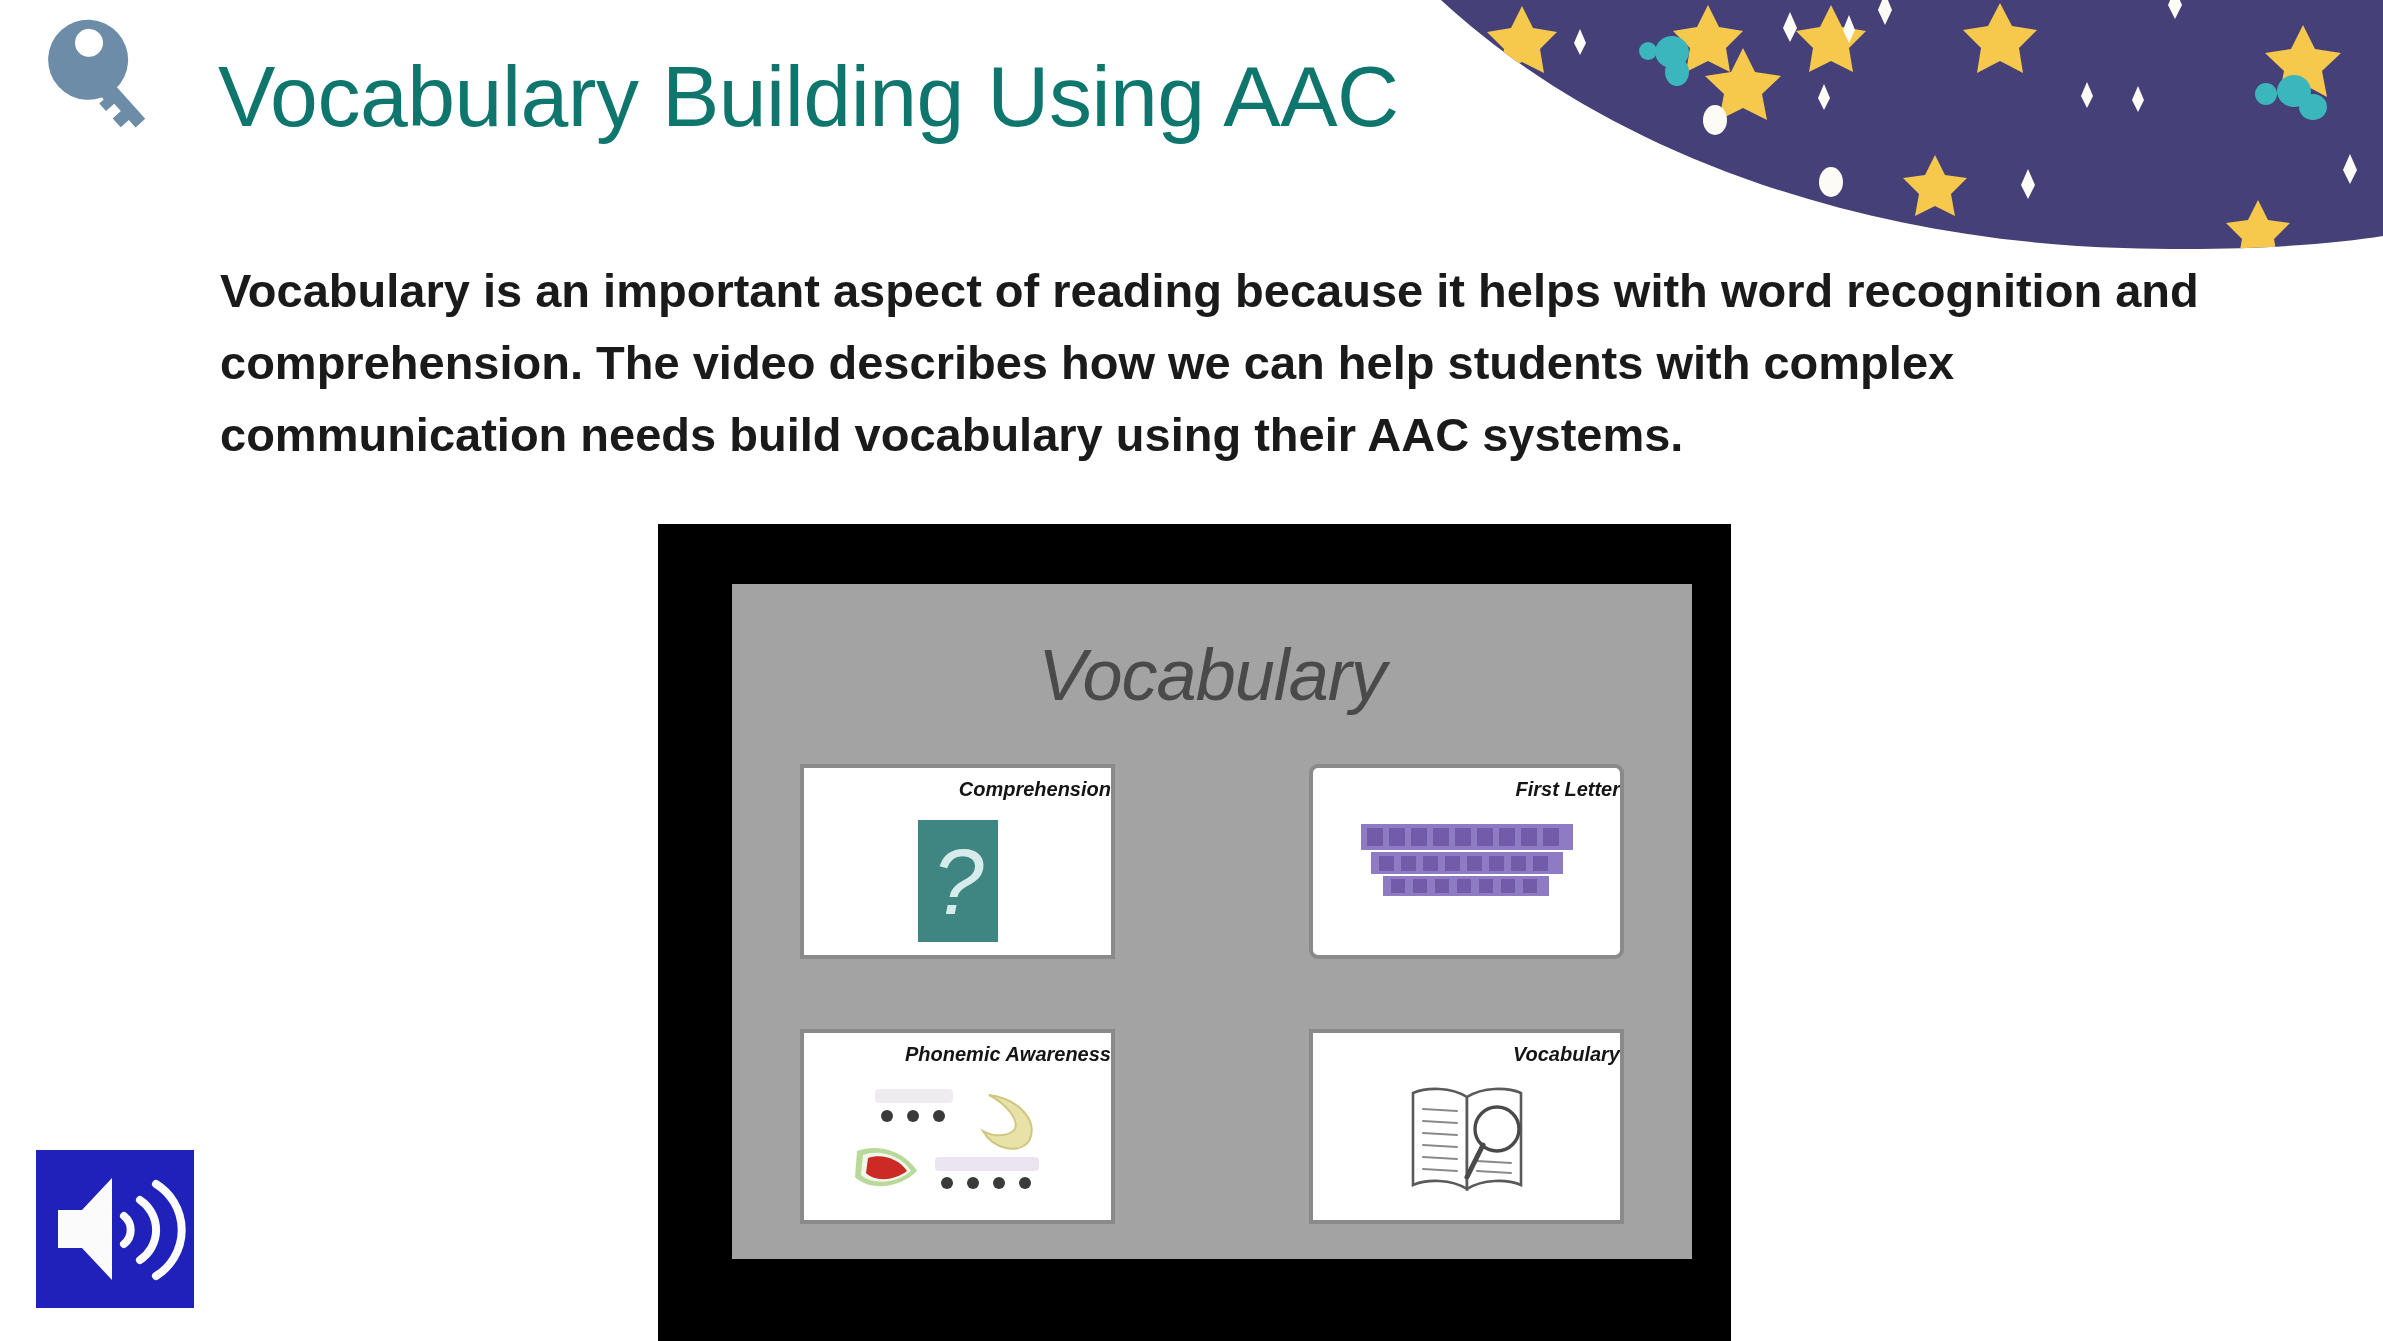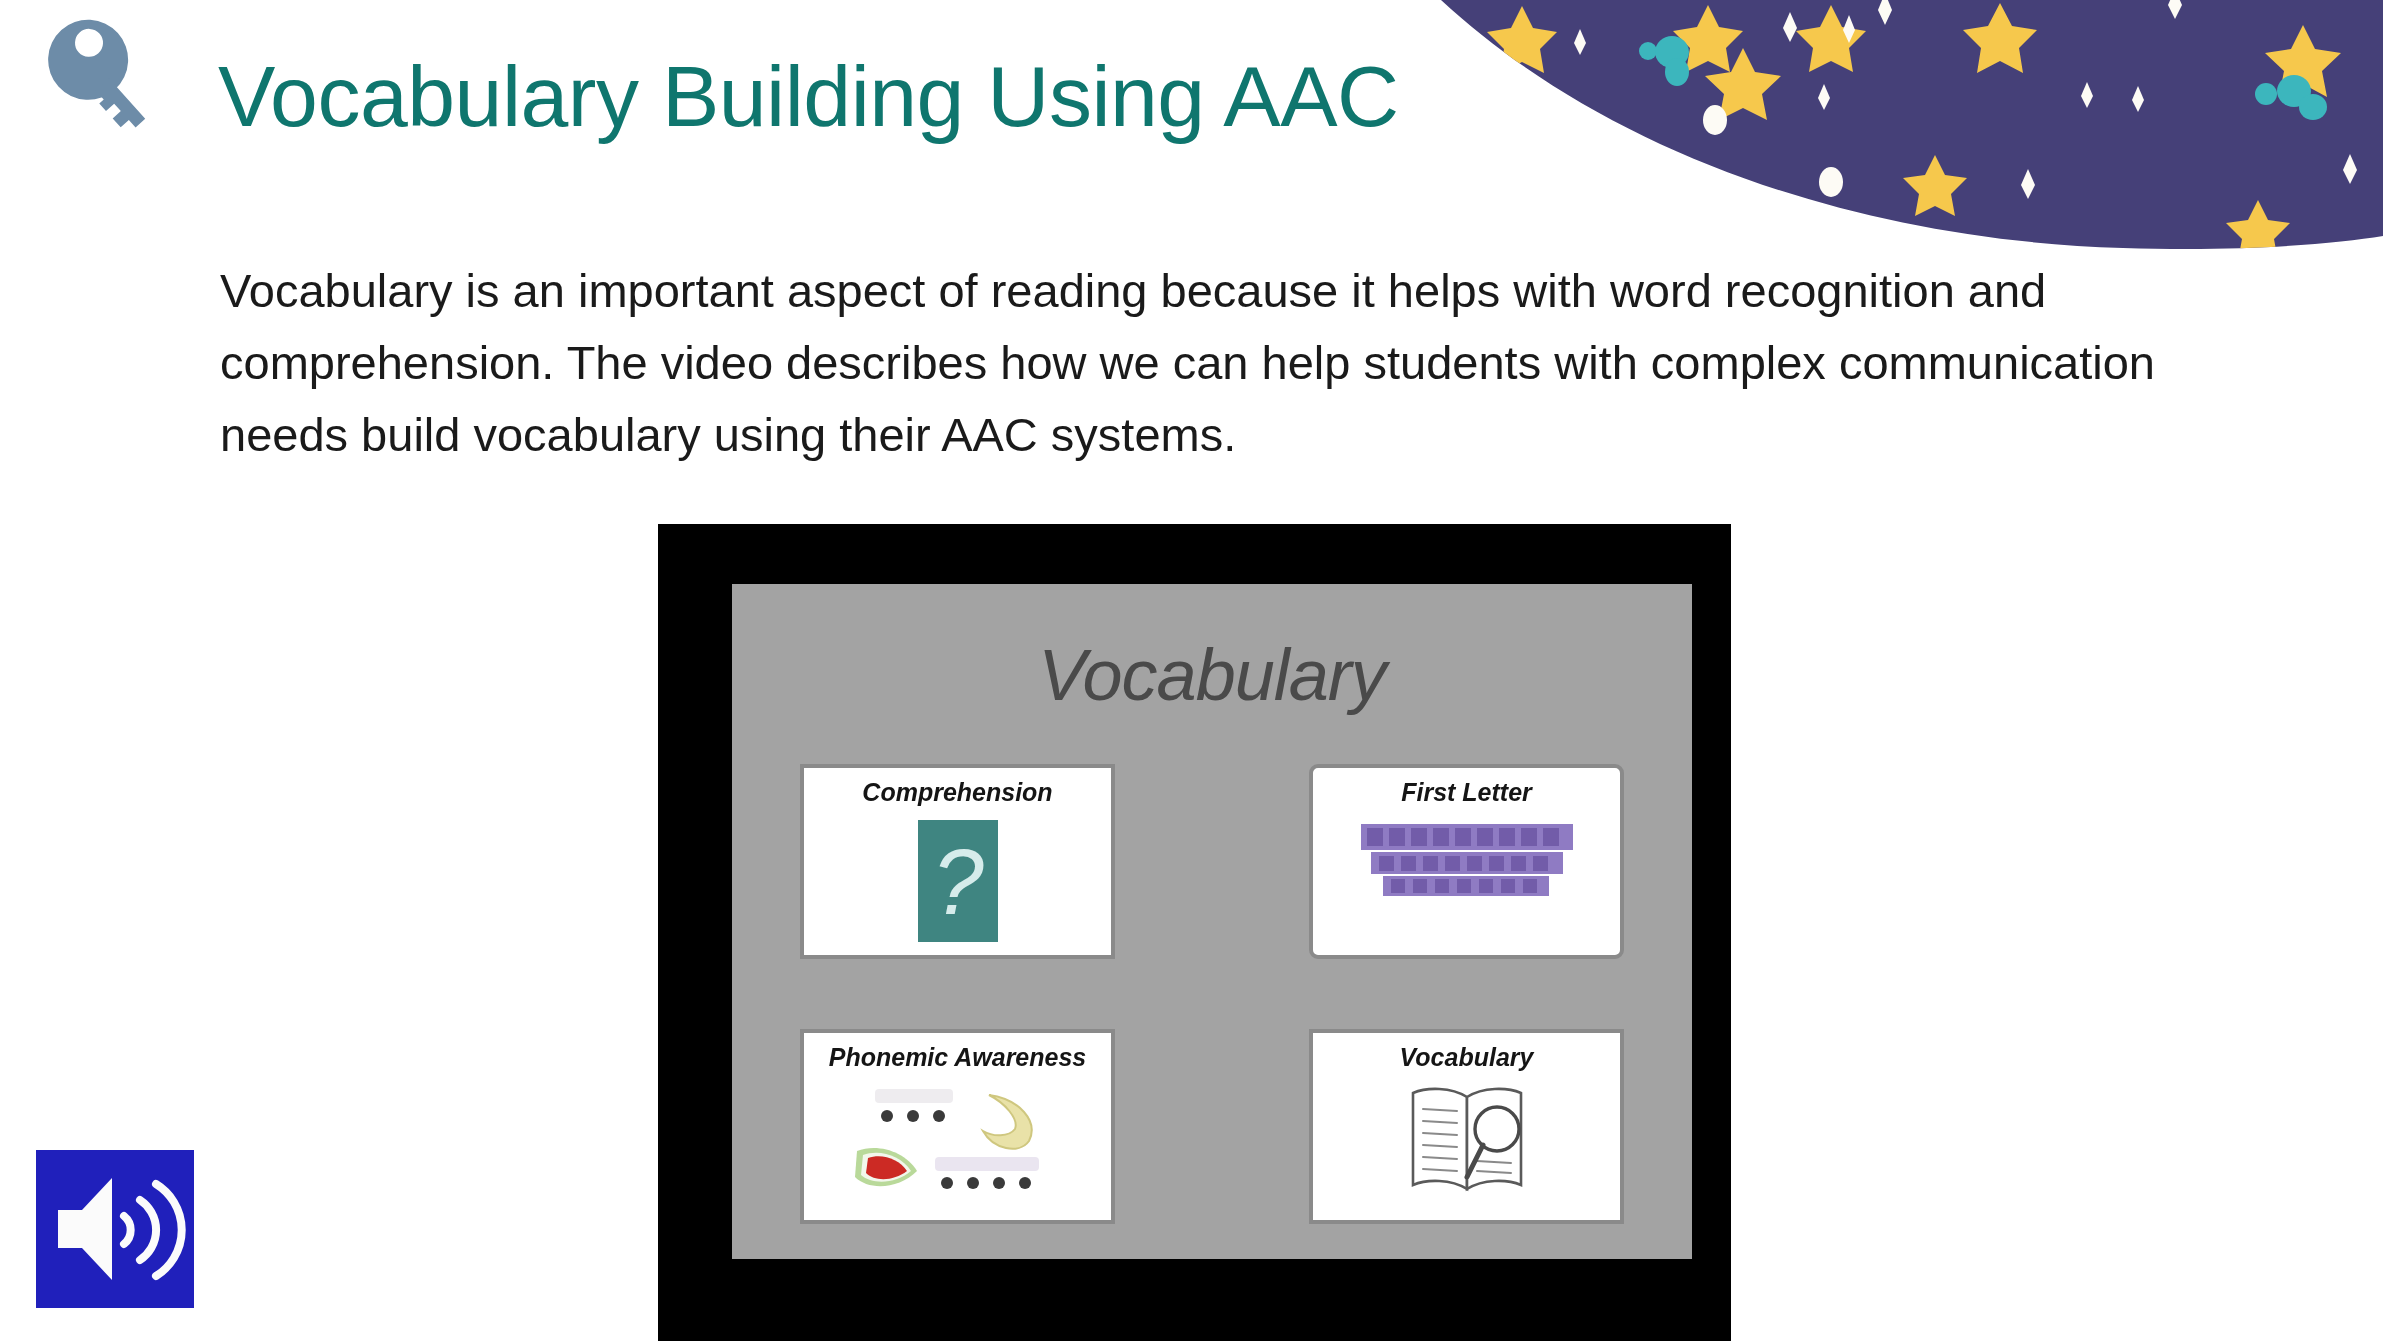--- a/index.html
+++ b/index.html
@@ -56,21 +56,21 @@
 
   
   #body-text {
     position: absolute;
     left: 220px;
     top: 255px;
     width: 2045px;
     font-size: 47px;
     line-height: 72px;
     color: #1a1a1a;
-    font-weight: 400;
+    font-weight: 700;
   }
 
   
   #video-embed {
     position: absolute;
     left: 658px;
     top: 524px;
     width: 1073px;
     height: 820px;
     background: #000000;
@@ -113,22 +113,22 @@
   .quad-card.tl { left: 8px;   top: 0px; }
   .quad-card.tr { left: 517px; top: 0px; border-radius: 9px; }
   .quad-card.bl { left: 8px;   top: 265px; }
   .quad-card.br { left: 517px; top: 265px; }
 
   .card-label {
     position: absolute;
     top: 10px;
     left: 0;
     width: 100%;
-    text-align: center;
-    font-size: 25px;
+    text-align: right;
+    font-size: 20px;
     font-weight: 700;
     color: #151515;
     filter: blur(0.6px);
   }
   .card-art {
     position: absolute;
     top: 48px;
     left: 0;
     width: 100%;
     height: 140px;

